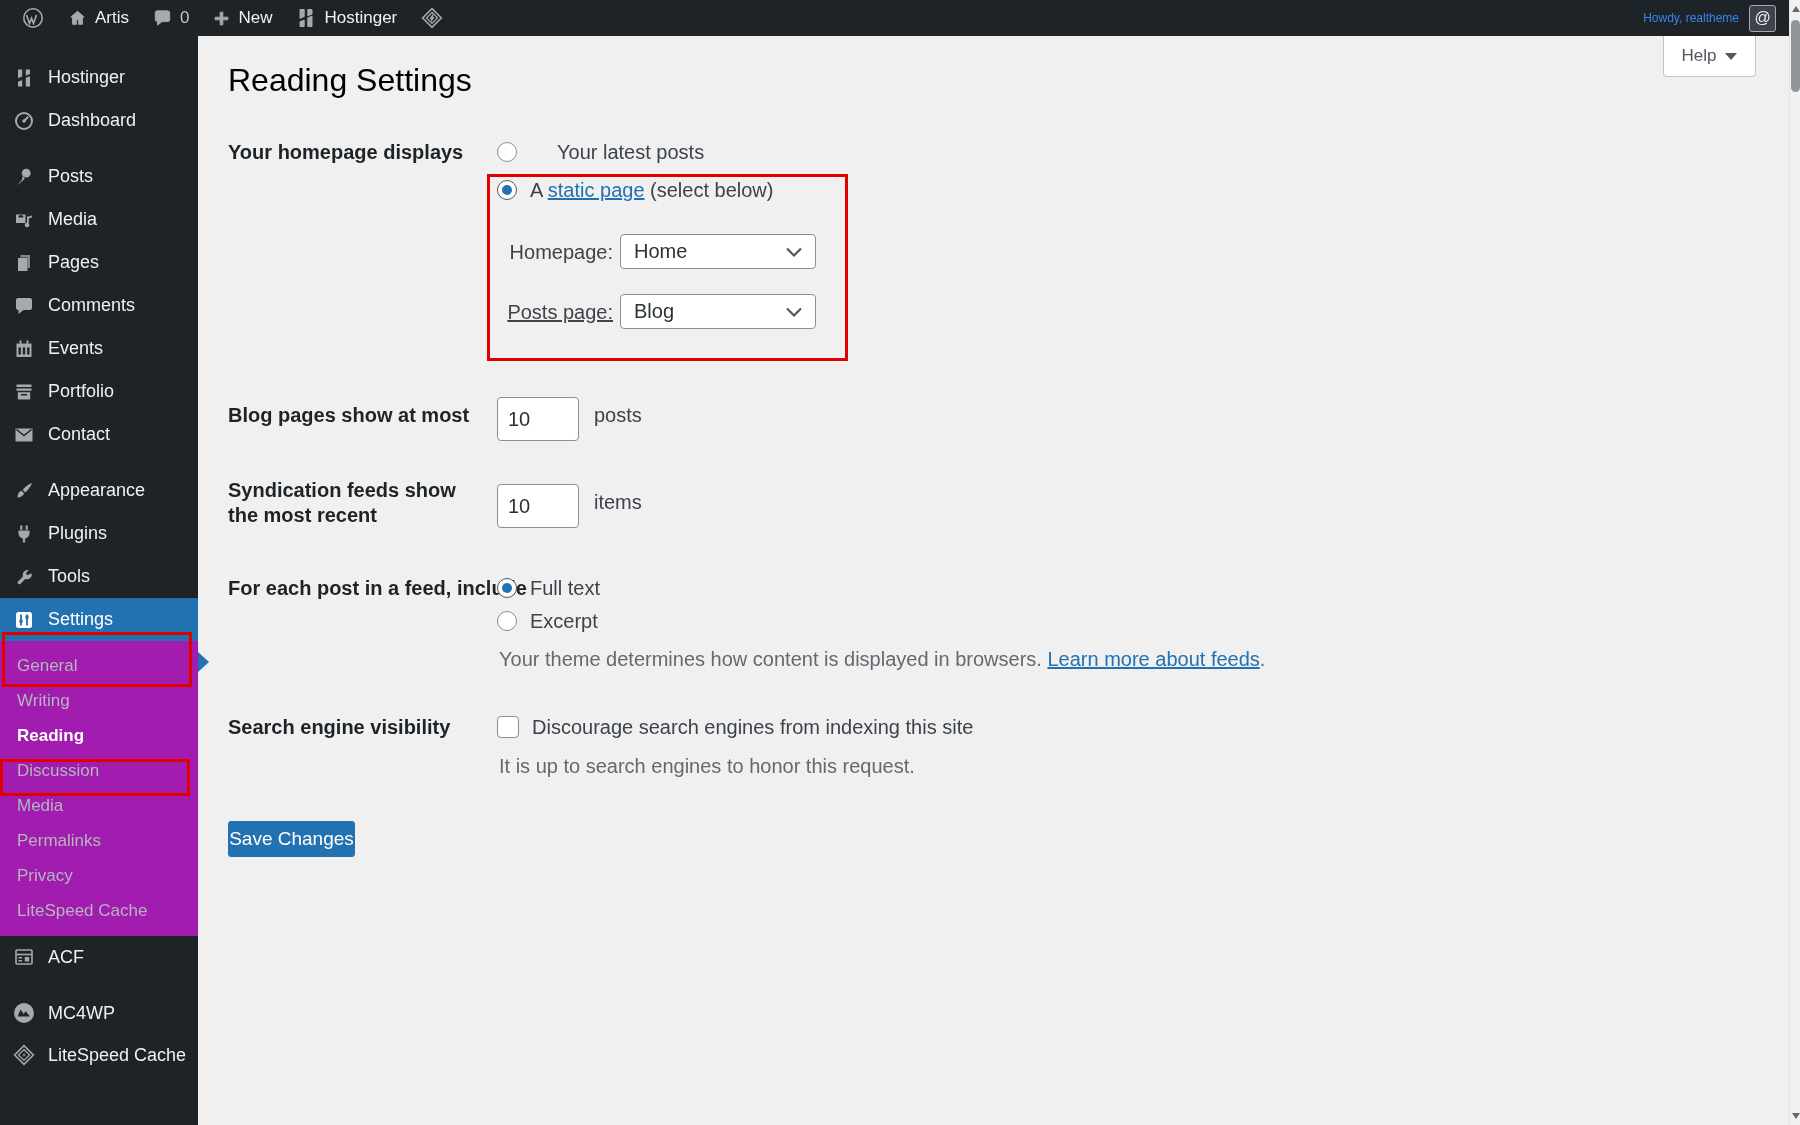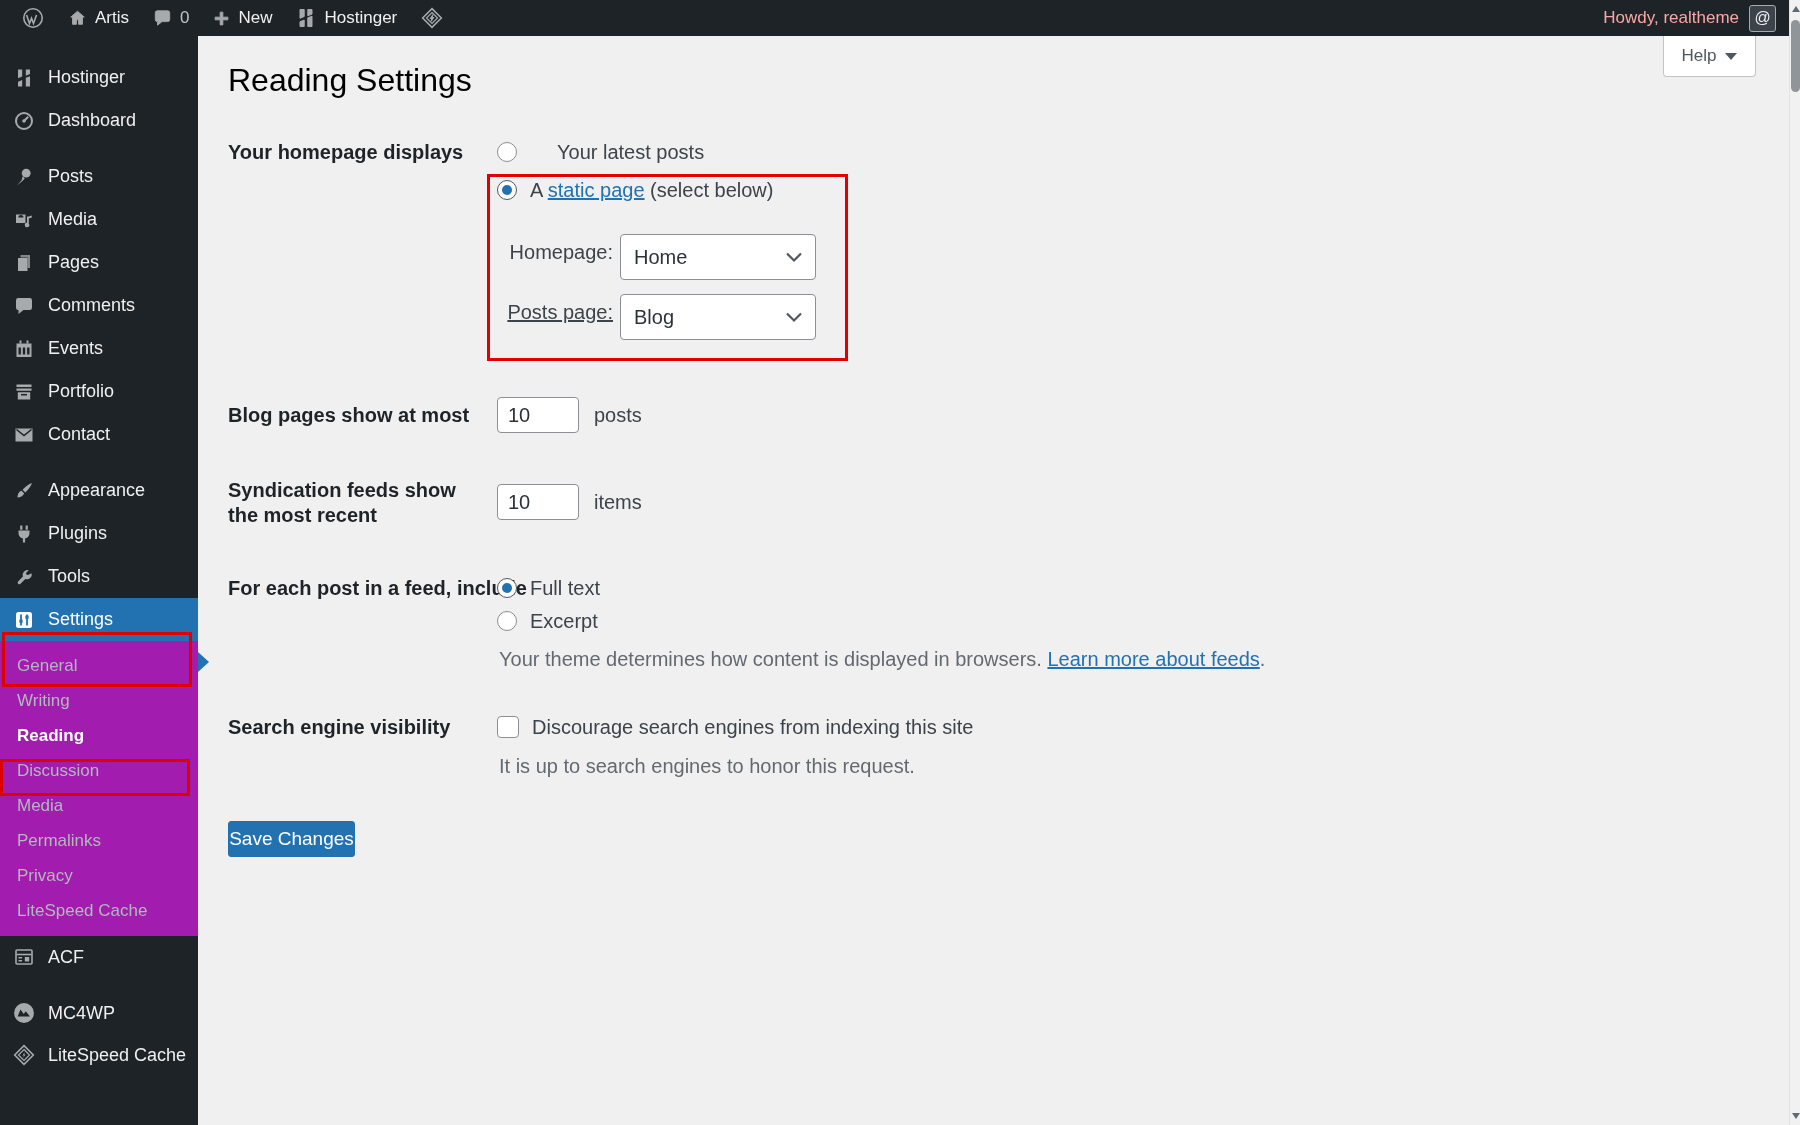--- a/index.html
+++ b/index.html
@@ -15,21 +15,21 @@
   #adminbar {
     position:absolute; left:0; top:0; width:1800px; height:36px;
     background:#1d2327; display:flex; align-items:center;
     padding:0 24px 0 10px; z-index:50;
   }
   .ab-item { display:flex; align-items:center; gap:8px; padding:0 12px; height:36px;
     color:#f0f0f1; font-size:17px; cursor:pointer; }
   .ab-item svg { fill:#a7aaad; stroke:#a7aaad; }
   .ab-count { color:#c3c4c7; }
   .ab-right { margin-left:auto; display:flex; align-items:center; gap:10px; }
-  .ab-howdy { color:#fca5a5; font-size:17px; }
+  .ab-howdy { color:#3b82f6; font-size:12px; }
   .ab-avatar { width:27px; height:27px; border:1px solid #a7aaad; border-radius:3px;
     background:#3c434a; color:#f0f0f1; font-size:16px; display:flex; align-items:center;
     justify-content:center; }
   
   #sidebar {
     position:absolute; left:0; top:36px; width:198px; height:1089px;
     background:#1d2327;
   }
   .menu-pad { height:20px; }
   .sep { height:13px; }
@@ -64,25 +64,25 @@
   .body-text { font-size:20px; color:#3c434a; }
   .note-text { font-size:20px; color:#646970; }
   a.wp-link { color:#2271b1; text-decoration:underline; cursor:pointer; }
   .radio { width:20px; height:20px; border:1.5px solid #8c8f94; border-radius:50%;
     background:#fff; display:flex; align-items:center; justify-content:center; cursor:pointer; }
   .radio.checked { border-color:#50575e; }
   .radio.checked::after { content:""; width:10px; height:10px; border-radius:50%;
     background:#2271b1; }
   .checkbox { width:22px; height:22px; border:1.5px solid #8c8f94; border-radius:4px;
     background:#fff; cursor:pointer; }
-  .select { width:196px; height:46px; background:#fff; border:1px solid #8c8f94;
+  .select { width:196px; height:35px; background:#fff; border:1px solid #8c8f94;
     border-radius:4px; display:flex; align-items:center; padding:0 12px 0 13px;
     font-size:20px; color:#2c3338; cursor:pointer; }
   .select .sel-caret { margin-left:auto; }
-  .num-input { width:82px; height:36px; border:1px solid #8c8f94; border-radius:4px;
+  .num-input { width:82px; height:44px; border:1px solid #8c8f94; border-radius:4px;
     background:#fff; font-family:"Liberation Sans",sans-serif; font-size:20px;
     color:#2c3338; padding:0 0 0 10px; }
   #save-btn { left:228px; top:821px; width:127px; height:36px; background:#2271b1;
     border:1px solid #2271b1; border-radius:3px; color:#fff; font-size:19px;
     display:flex; align-items:center; justify-content:center; cursor:pointer; }
   
   #scrollbar { position:absolute; right:0; top:0; width:11px; height:1125px;
     background:#f1f1f1; border-left:1px solid #e3e3e3; z-index:70; }
   #scroll-thumb { position:absolute; left:1px; top:20px; width:9px; height:72px;
     background:#909599; border-radius:5px; }

